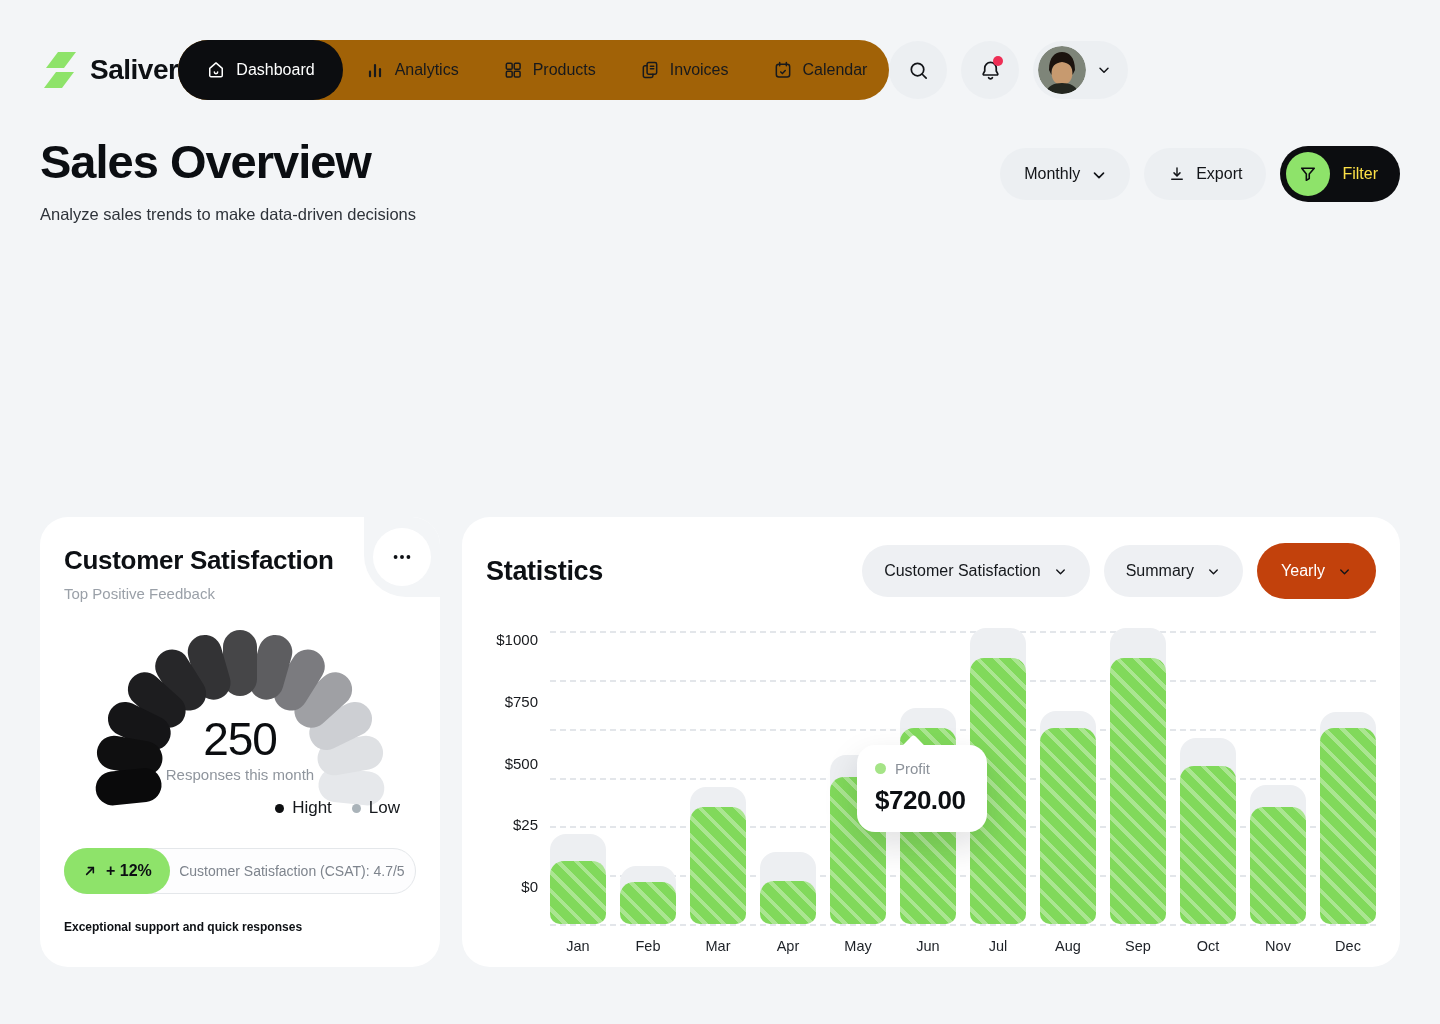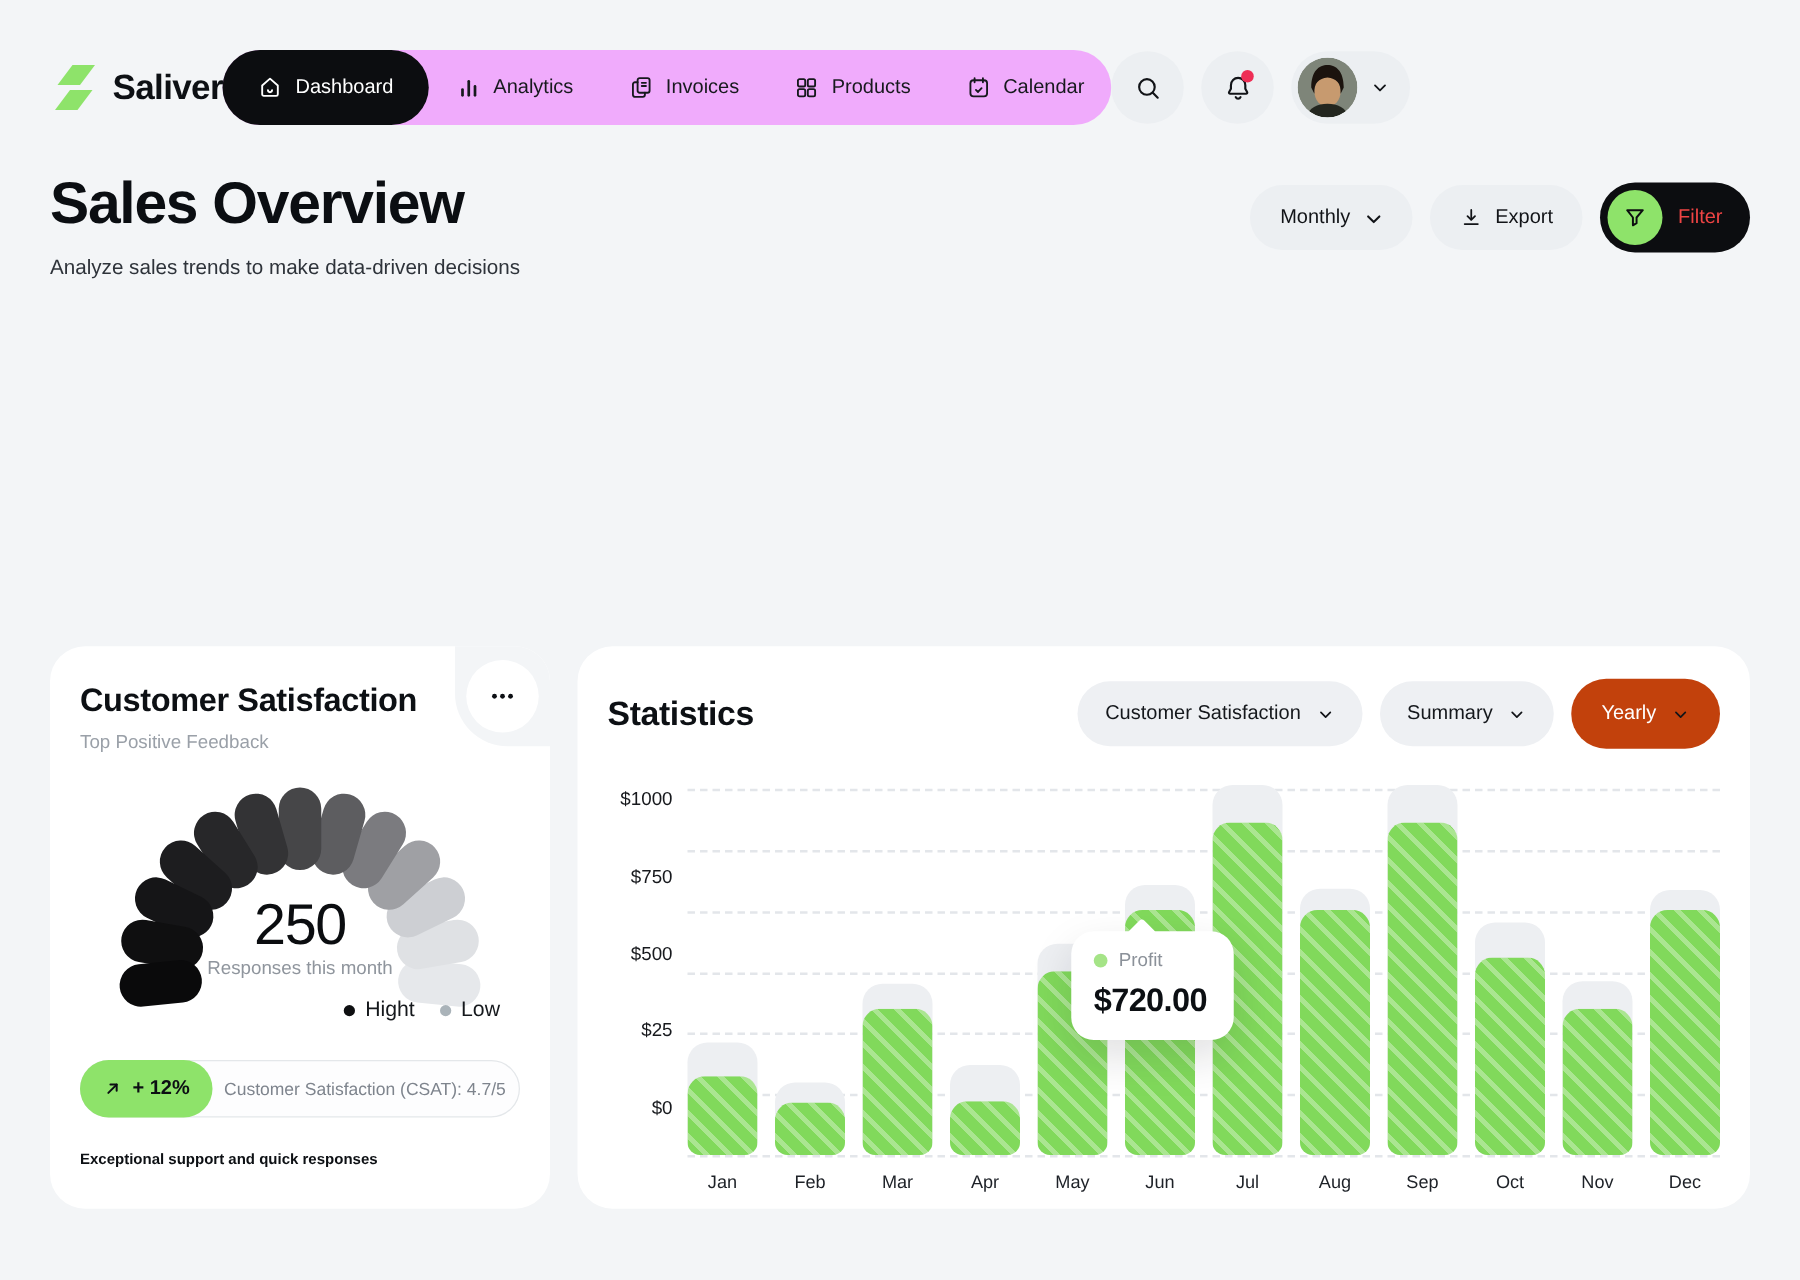--- a/index.html
+++ b/index.html
@@ -11,21 +11,21 @@
     position:relative;
     overflow:hidden;
   }
   svg { display:block; }
 
   
   .topbar { height:60px; margin:40px 40px 0; display:flex; justify-content:flex-start; align-items:center; }
   .brand { display:flex; align-items:center; gap:10px; }
   .brand-name { font-size:28px; font-weight:700; letter-spacing:-0.5px; }
 
-  .nav-pill { background:#f0abfc; border-radius:30px; height:60px; display:flex; align-items:center; }
+  .nav-pill { background:#a16207; border-radius:30px; height:60px; display:flex; align-items:center; }
   .nav-item { display:flex; align-items:center; gap:10px; height:60px; padding:0 22px; border:none; background:transparent;
     font-family:inherit; font-size:16px; font-weight:500; color:#17191d; border-radius:30px; cursor:pointer; }
   .nav-item.active { background:#0c0d10; color:#ffffff; padding:0 28px; }
   .nav-item svg { width:20px; height:20px; }
 
   .top-actions { display:flex; align-items:center; gap:14px; }
   .icon-circle { width:58px; height:58px; border-radius:50%; background:#eceff2; border:none; cursor:pointer;
     display:flex; align-items:center; justify-content:center; position:relative; color:#121418; }
   .icon-circle svg { width:23px; height:23px; }
   .notif-dot { position:absolute; top:15px; right:16px; width:10px; height:10px; border-radius:50%; background:#ee2e55; }
@@ -39,21 +39,21 @@
   .page-title { font-size:47px; font-weight:600; letter-spacing:-1px; color:#0b0e12; }
   .page-subtitle { margin-top:16px; font-size:16.5px; color:#2e333a; }
   .header-controls { display:flex; align-items:center; gap:14px; margin-top:12px; }
   .pill-btn { height:52px; border-radius:26px; background:#eceff2; border:none; cursor:pointer; font-family:inherit;
     display:flex; align-items:center; gap:10px; padding:0 24px; font-size:16px; font-weight:500; color:#121418; }
   .pill-btn svg { width:18px; height:18px; }
   .filter-btn { height:56px; border-radius:28px; background:#0c0d10; border:none; cursor:pointer; font-family:inherit;
     display:flex; align-items:center; gap:12px; padding:6px 22px 6px 6px; }
   .filter-ic { width:44px; height:44px; border-radius:50%; background:#8ee36a; display:flex; align-items:center; justify-content:center; color:#0c0d10; }
   .filter-ic svg { width:20px; height:20px; }
-  .filter-label { color:#ef4444; font-size:16px; font-weight:500; }
+  .filter-label { color:#fde047; font-size:16px; font-weight:500; }
 
   
   .cards { position:absolute; left:40px; right:40px; top:517px; height:450px; display:flex; gap:22px; }
   .card { background:#ffffff; border-radius:28px; position:relative; }
 
   
   .sat-card { width:400px; padding:28px 24px 0; }
   .card-title { font-size:26px; font-weight:600; letter-spacing:-0.3px; color:#0d1014; }
   .card-subtitle { margin-top:9px; font-size:15px; color:#9aa0a8; }
   .notch { position:absolute; top:0; right:0; width:76px; height:80px; background:#f3f5f7;
@@ -139,38 +139,38 @@
           <svg viewBox="0 0 24 24" fill="none" stroke="currentColor" stroke-width="2.6" stroke-linecap="round" width="20" height="20">
             <path d="M6 19.5v-5.5"></path>
             <path d="M12 19.5V6"></path>
             <path d="M18 19.5v-8.5"></path>
           </svg>
         </span>
         <span>Analytics</span>
       </button>
       <button class="nav-item">
         <span>
-          <svg viewBox="0 0 24 24" fill="none" stroke="currentColor" stroke-width="1.8" stroke-linecap="round" stroke-linejoin="round" width="20" height="20">
-            <rect x="8.5" y="3" width="11.5" height="14" rx="2"></rect>
-            <path d="M12.5 7.5h4M12.5 10.5h4"></path>
-            <path d="M15.5 17v2a2 2 0 0 1-2 2H6a2 2 0 0 1-2-2V9a2 2 0 0 1 2-2h2.5"></path>
-          </svg>
-        </span>
-        <span>Invoices</span>
-      </button>
-      <button class="nav-item">
-        <span>
           <svg viewBox="0 0 24 24" fill="none" stroke="currentColor" stroke-width="1.8" width="20" height="20">
             <rect x="4" y="4" width="7" height="7" rx="1.5"></rect>
             <rect x="13.5" y="4" width="7" height="7" rx="1.5"></rect>
             <rect x="4" y="13.5" width="7" height="7" rx="1.5"></rect>
             <rect x="13.5" y="13.5" width="7" height="7" rx="1.5"></rect>
           </svg>
         </span>
         <span>Products</span>
+      </button>
+      <button class="nav-item">
+        <span>
+          <svg viewBox="0 0 24 24" fill="none" stroke="currentColor" stroke-width="1.8" stroke-linecap="round" stroke-linejoin="round" width="20" height="20">
+            <rect x="8.5" y="3" width="11.5" height="14" rx="2"></rect>
+            <path d="M12.5 7.5h4M12.5 10.5h4"></path>
+            <path d="M15.5 17v2a2 2 0 0 1-2 2H6a2 2 0 0 1-2-2V9a2 2 0 0 1 2-2h2.5"></path>
+          </svg>
+        </span>
+        <span>Invoices</span>
       </button>
       <button class="nav-item">
         <span>
           <svg viewBox="0 0 24 24" fill="none" stroke="currentColor" stroke-width="1.8" stroke-linecap="round" stroke-linejoin="round" width="20" height="20">
             <rect x="4" y="5" width="16" height="15.5" rx="3"></rect>
             <path d="M8 3v4M16 3v4"></path>
             <path d="M9.3 14.3l2 2 3.4-3.6"></path>
           </svg>
         </span>
         <span>Calendar</span>

